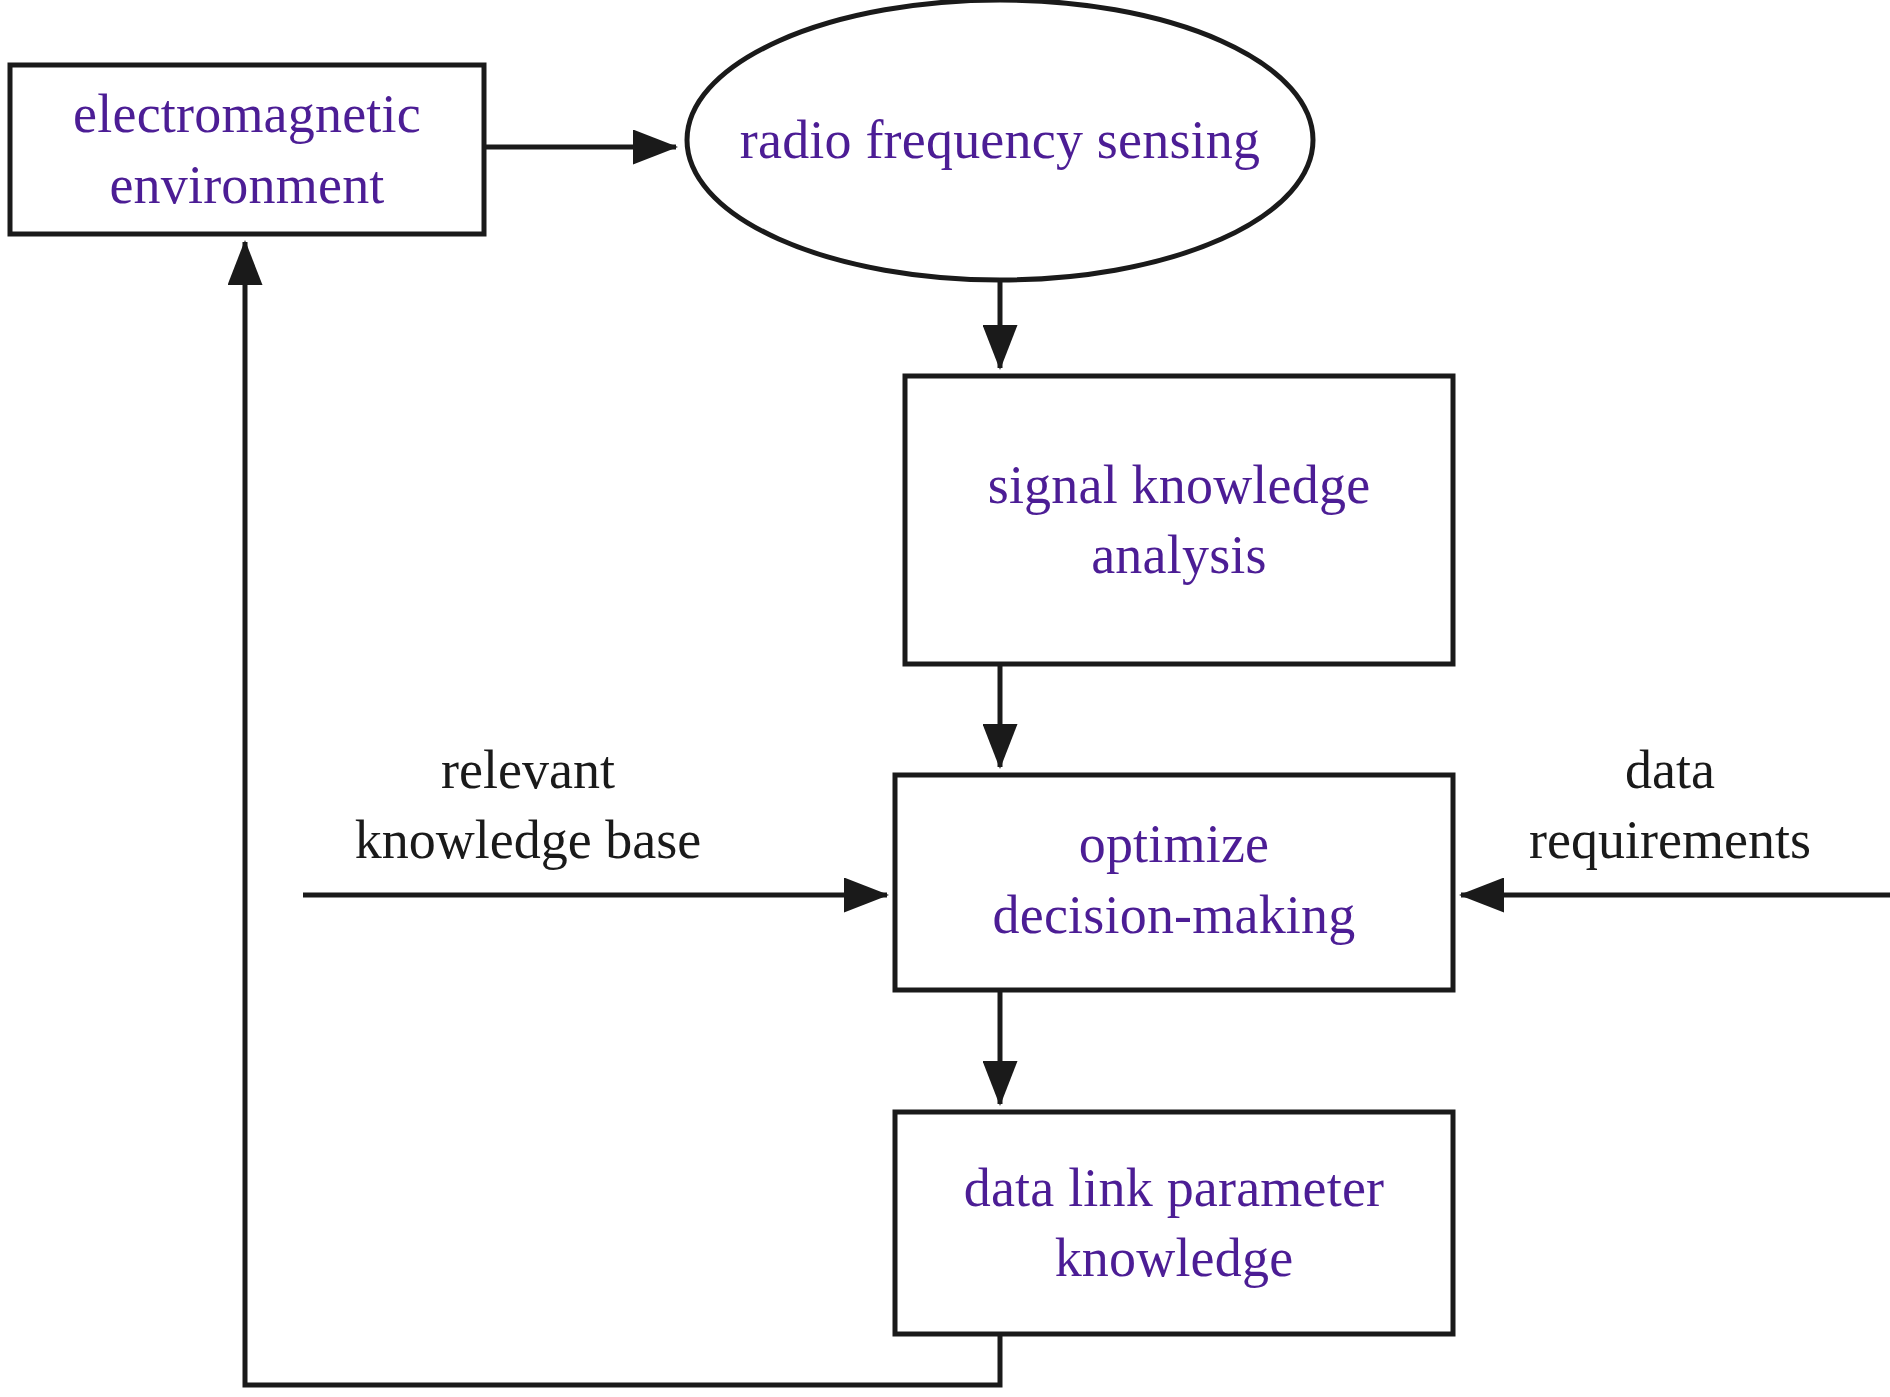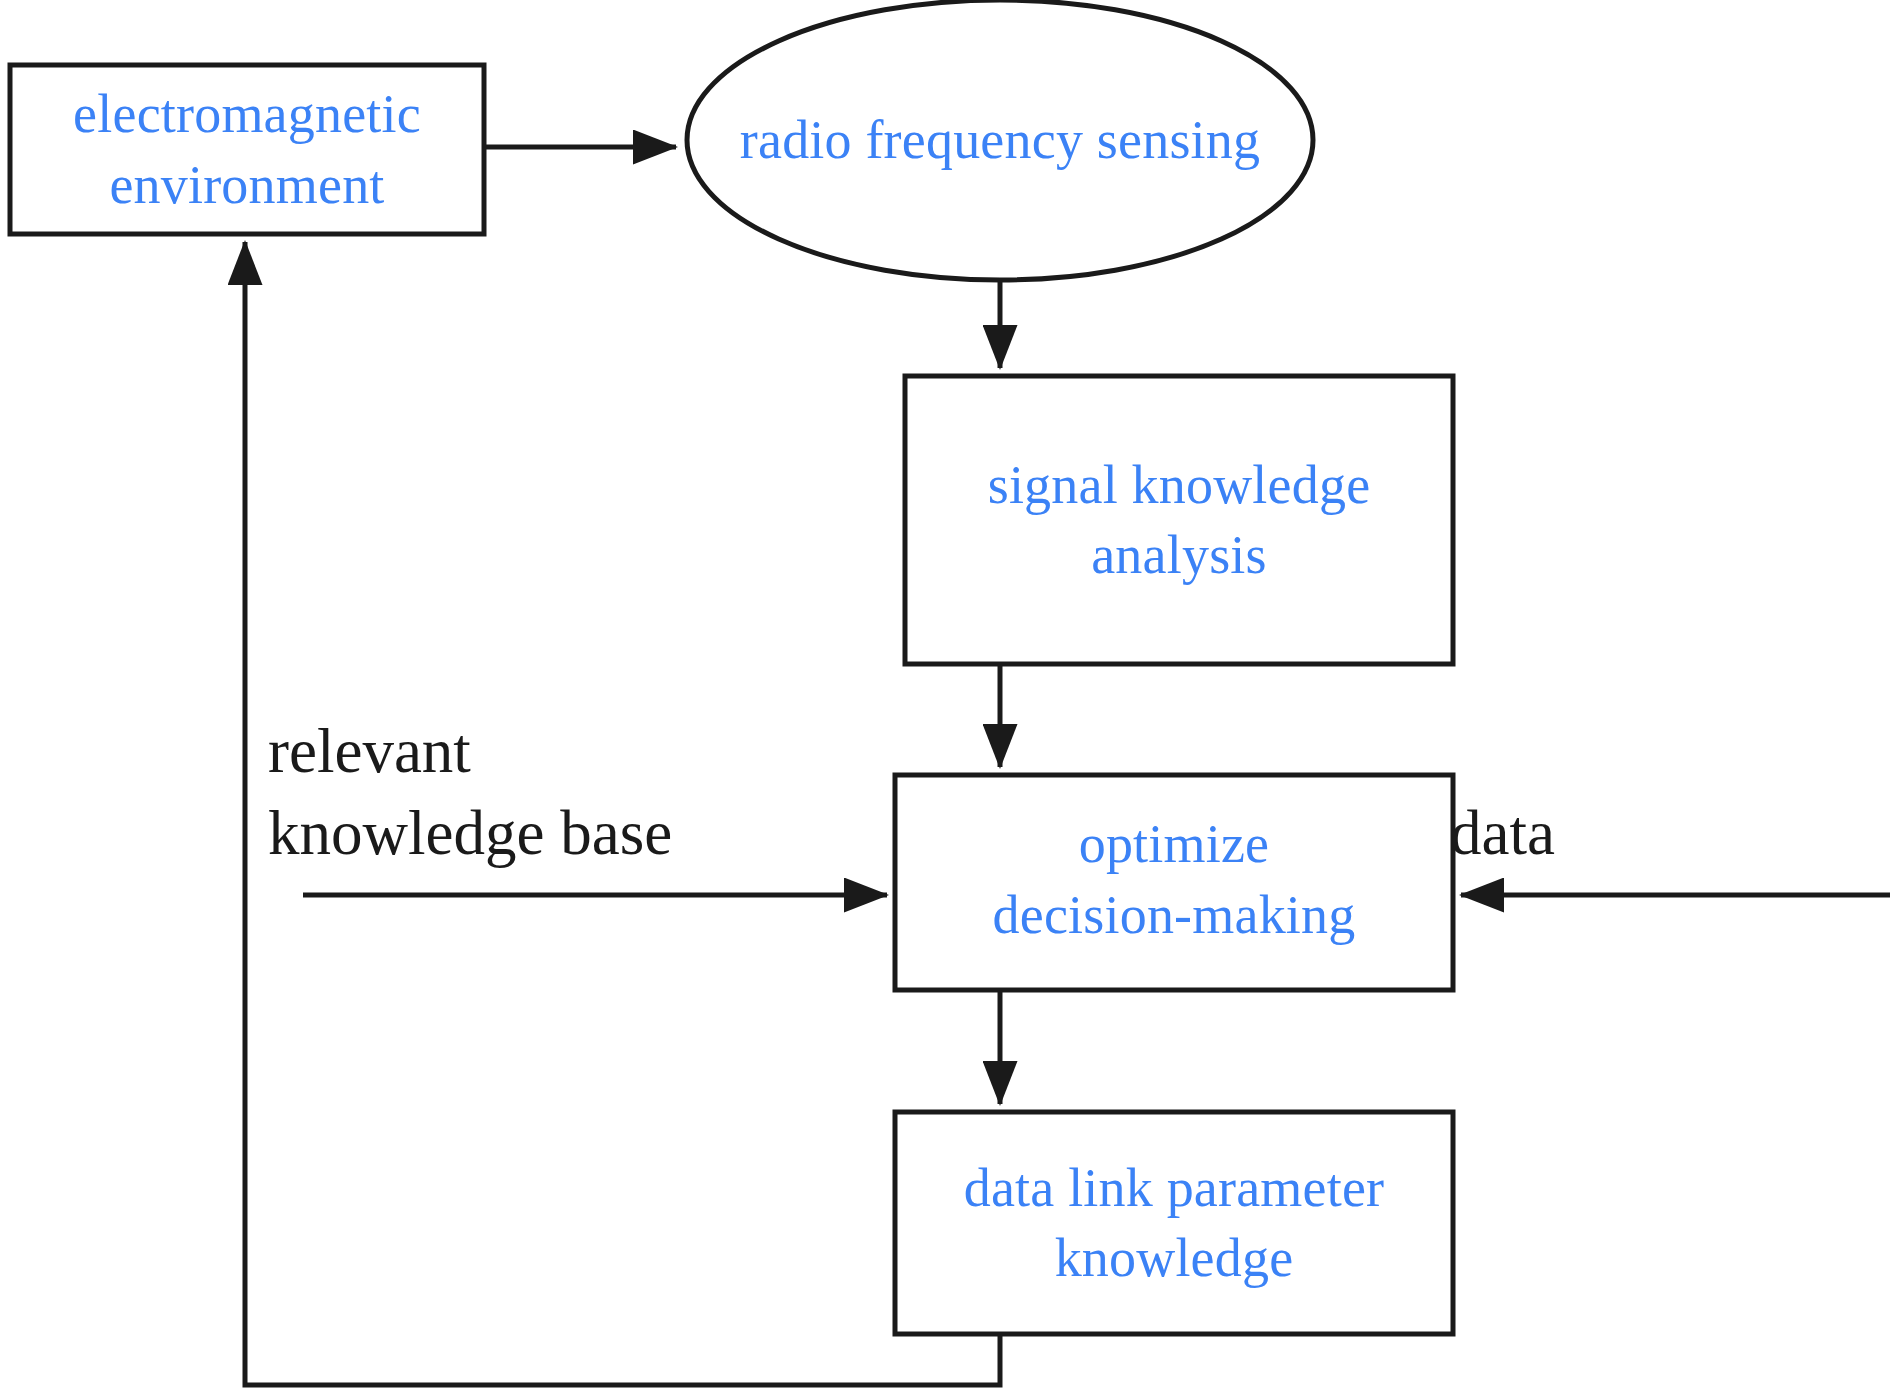--- a/index.html
+++ b/index.html
@@ -22,37 +22,37 @@
     width: 1890px;
     height: 1397px;
   }
   .node-label {
     position: absolute;
     display: flex;
     flex-direction: column;
     align-items: center;
     justify-content: center;
     text-align: center;
-    color: #3b82f6;
+    color: #4c1d95;
     font-family: "Liberation Serif", "DejaVu Serif", serif;
     font-size: 54px;
     line-height: 1.30;
     letter-spacing: 0.2px;
     pointer-events: none;
   }
   .edge-label {
     position: absolute;
     display: flex;
     flex-direction: column;
-    align-items: flex-start;
+    align-items: center;
     justify-content: flex-end;
     text-align: center;
     color: #1a1a1a;
     font-family: "Liberation Serif", "DejaVu Serif", serif;
-    font-size: 63px;
+    font-size: 54px;
     line-height: 1.30;
     pointer-events: none;
   }
   .node-label span, .edge-label span { display: block; white-space: nowrap; }
 </style>
 </head>
 <body>
 
 <div id="canvas">
 
@@ -115,15 +115,16 @@
     <span>knowledge</span>
   </div>
 
   <div class="edge-label" style="left:268px; top:580px; width:520px; height:295px;">
     <span>relevant</span>
     <span>knowledge base</span>
   </div>
 
   <div class="edge-label" style="left:1450px; top:580px; width:440px; height:295px;">
     <span>data</span>
+    <span>requirements</span>
   </div>
 
 </div>
 
 </body></html>

